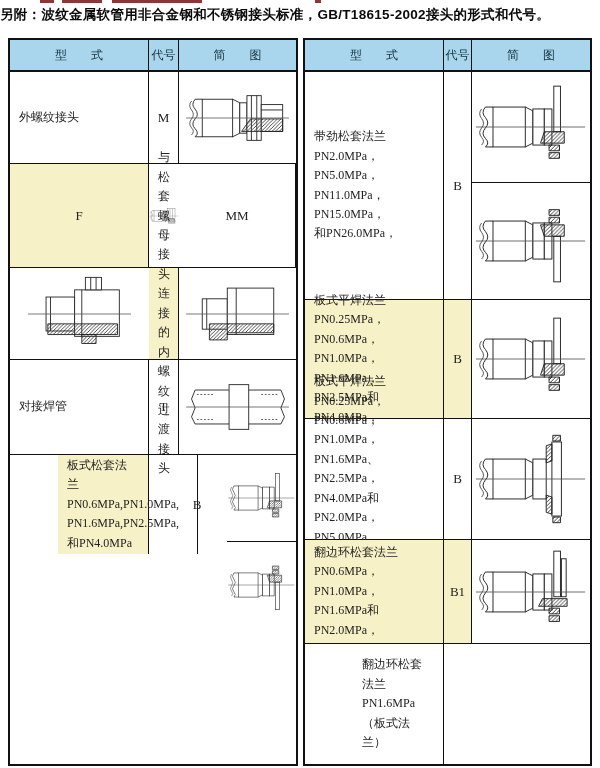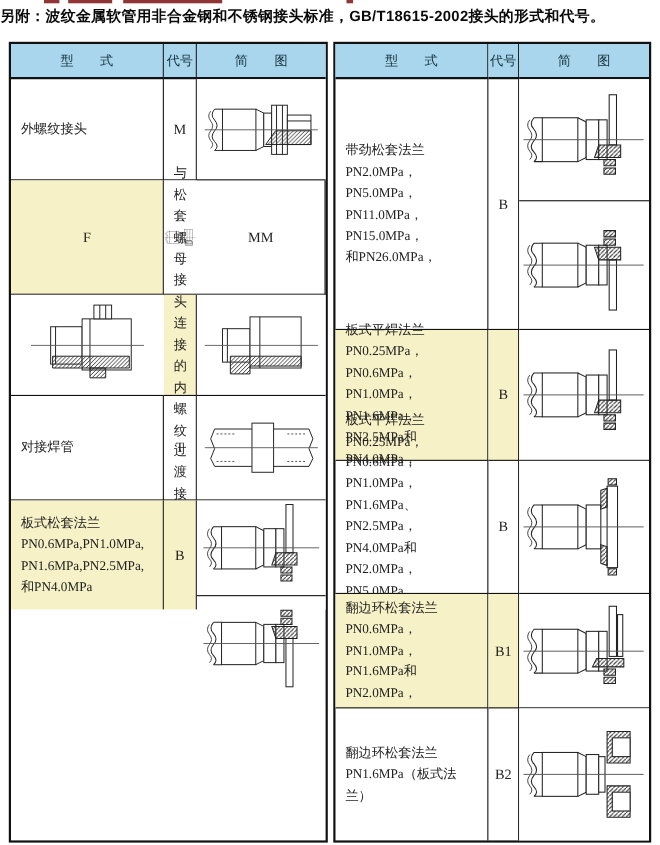--- a/index.html
+++ b/index.html
@@ -10,21 +10,21 @@
          font-family:"Liberation Sans","DejaVu Sans",sans-serif;
          font-weight:bold;font-size:13.5px;letter-spacing:.3px;color:#0a0a0a;}
   .tables{position:absolute;left:8px;top:38px;width:584px;height:728px;display:flex;gap:5px;}
   .tbl{border:2px solid #111;background:#fff;display:grid;box-sizing:border-box;height:100%;}
   .tbl-left{width:290px;grid-template-columns:139px 30px 1fr;
             grid-template-rows:32px 92px 104px 92px 95px 99px 1fr;}
   .tbl-right{width:289px;grid-template-columns:139px 28px 1fr;
              grid-template-rows:32px 228px 119px 121px 104px 1fr;}
   .c{border-right:1px solid #111;border-bottom:1px solid #111;box-sizing:border-box;min-width:0;}
   .lastcol{border-right:none;text-align:center;}
-  .botrow{border-bottom:none;}
+  .botrow{border-bottom:none;margin-left:48px;}
   .hd{background:var(--hdr,#a9d6ec);display:flex;align-items:center;justify-content:center;
       font-size:12px;white-space:pre;border-bottom-width:2px;color:#16323f;}
   .yellow{background:var(--hl,#f6f1c6);}
   .t{padding:4px 12px 4px 9px;display:flex;flex-direction:column;justify-content:center;
      font-size:12px;line-height:1.62;white-space:pre-line;color:#222;}
   .k{display:flex;align-items:center;justify-content:center;font-size:13px;color:#222;}
   .d{display:flex;align-items:center;justify-content:center;background:#fff;}
   .d2{display:flex;flex-direction:column;padding:0;background:#fff;}
   .sub{display:flex;align-items:center;justify-content:center;}
   .sub+.sub{border-top:1px solid #111;flex:1;}
@@ -320,21 +320,20 @@
             <rect x="92" y="12" width="5" height="40" fill="#fff" stroke="#222" stroke-width="1"></rect>
             <polygon points="72,54 98,54 98,62 68,62" fill="url(#hatch)" stroke="#222" stroke-width="1"></polygon>
             <polygon points="79,64 90,64 90,70 79,70" fill="url(#hatch)" stroke="#222" stroke-width="1"></polygon>
             <polygon points="79,72 90,72 90,78 79,78" fill="url(#hatch)" stroke="#222" stroke-width="1"></polygon>
             <line x1="2" y1="47" x2="117" y2="47" stroke="#555" stroke-width="0.9"></line>
           </svg>
       </div>
 
       <div class="c t botrow">翻边环松套法兰
 PN1.6MPa（板式法兰）</div>
-      <div class="c k botrow">B2</div>
       <div class="c d lastcol botrow">
         <svg class="diag" viewBox="0 0 120 94" width="114" height="92">
             <path d="M12,26 q-5,6 0,11 q5,6 0,11 q-5,6 0,11 q5,5 0,9" fill="none" stroke="#222" stroke-width="1"></path>
             <path d="M8,28 q-4,5 0,10 q4,5 0,10 q-4,5 0,10 q4,4 0,8" fill="none" stroke="#222" stroke-width="0.8"></path>
             <line x1="12" y1="26" x2="20" y2="26" stroke="#222" stroke-width="1"></line>
             <line x1="12" y1="68" x2="20" y2="68" stroke="#222" stroke-width="1"></line>
             <rect x="20" y="26" width="34" height="42" fill="#fff" stroke="#222" stroke-width="1"></rect>
             <line x1="54" y1="26" x2="62" y2="30" stroke="#222" stroke-width="1"></line>
             <line x1="54" y1="68" x2="62" y2="64" stroke="#222" stroke-width="1"></line>
             <line x1="62" y1="30" x2="62" y2="64" stroke="#222" stroke-width="1"></line>

